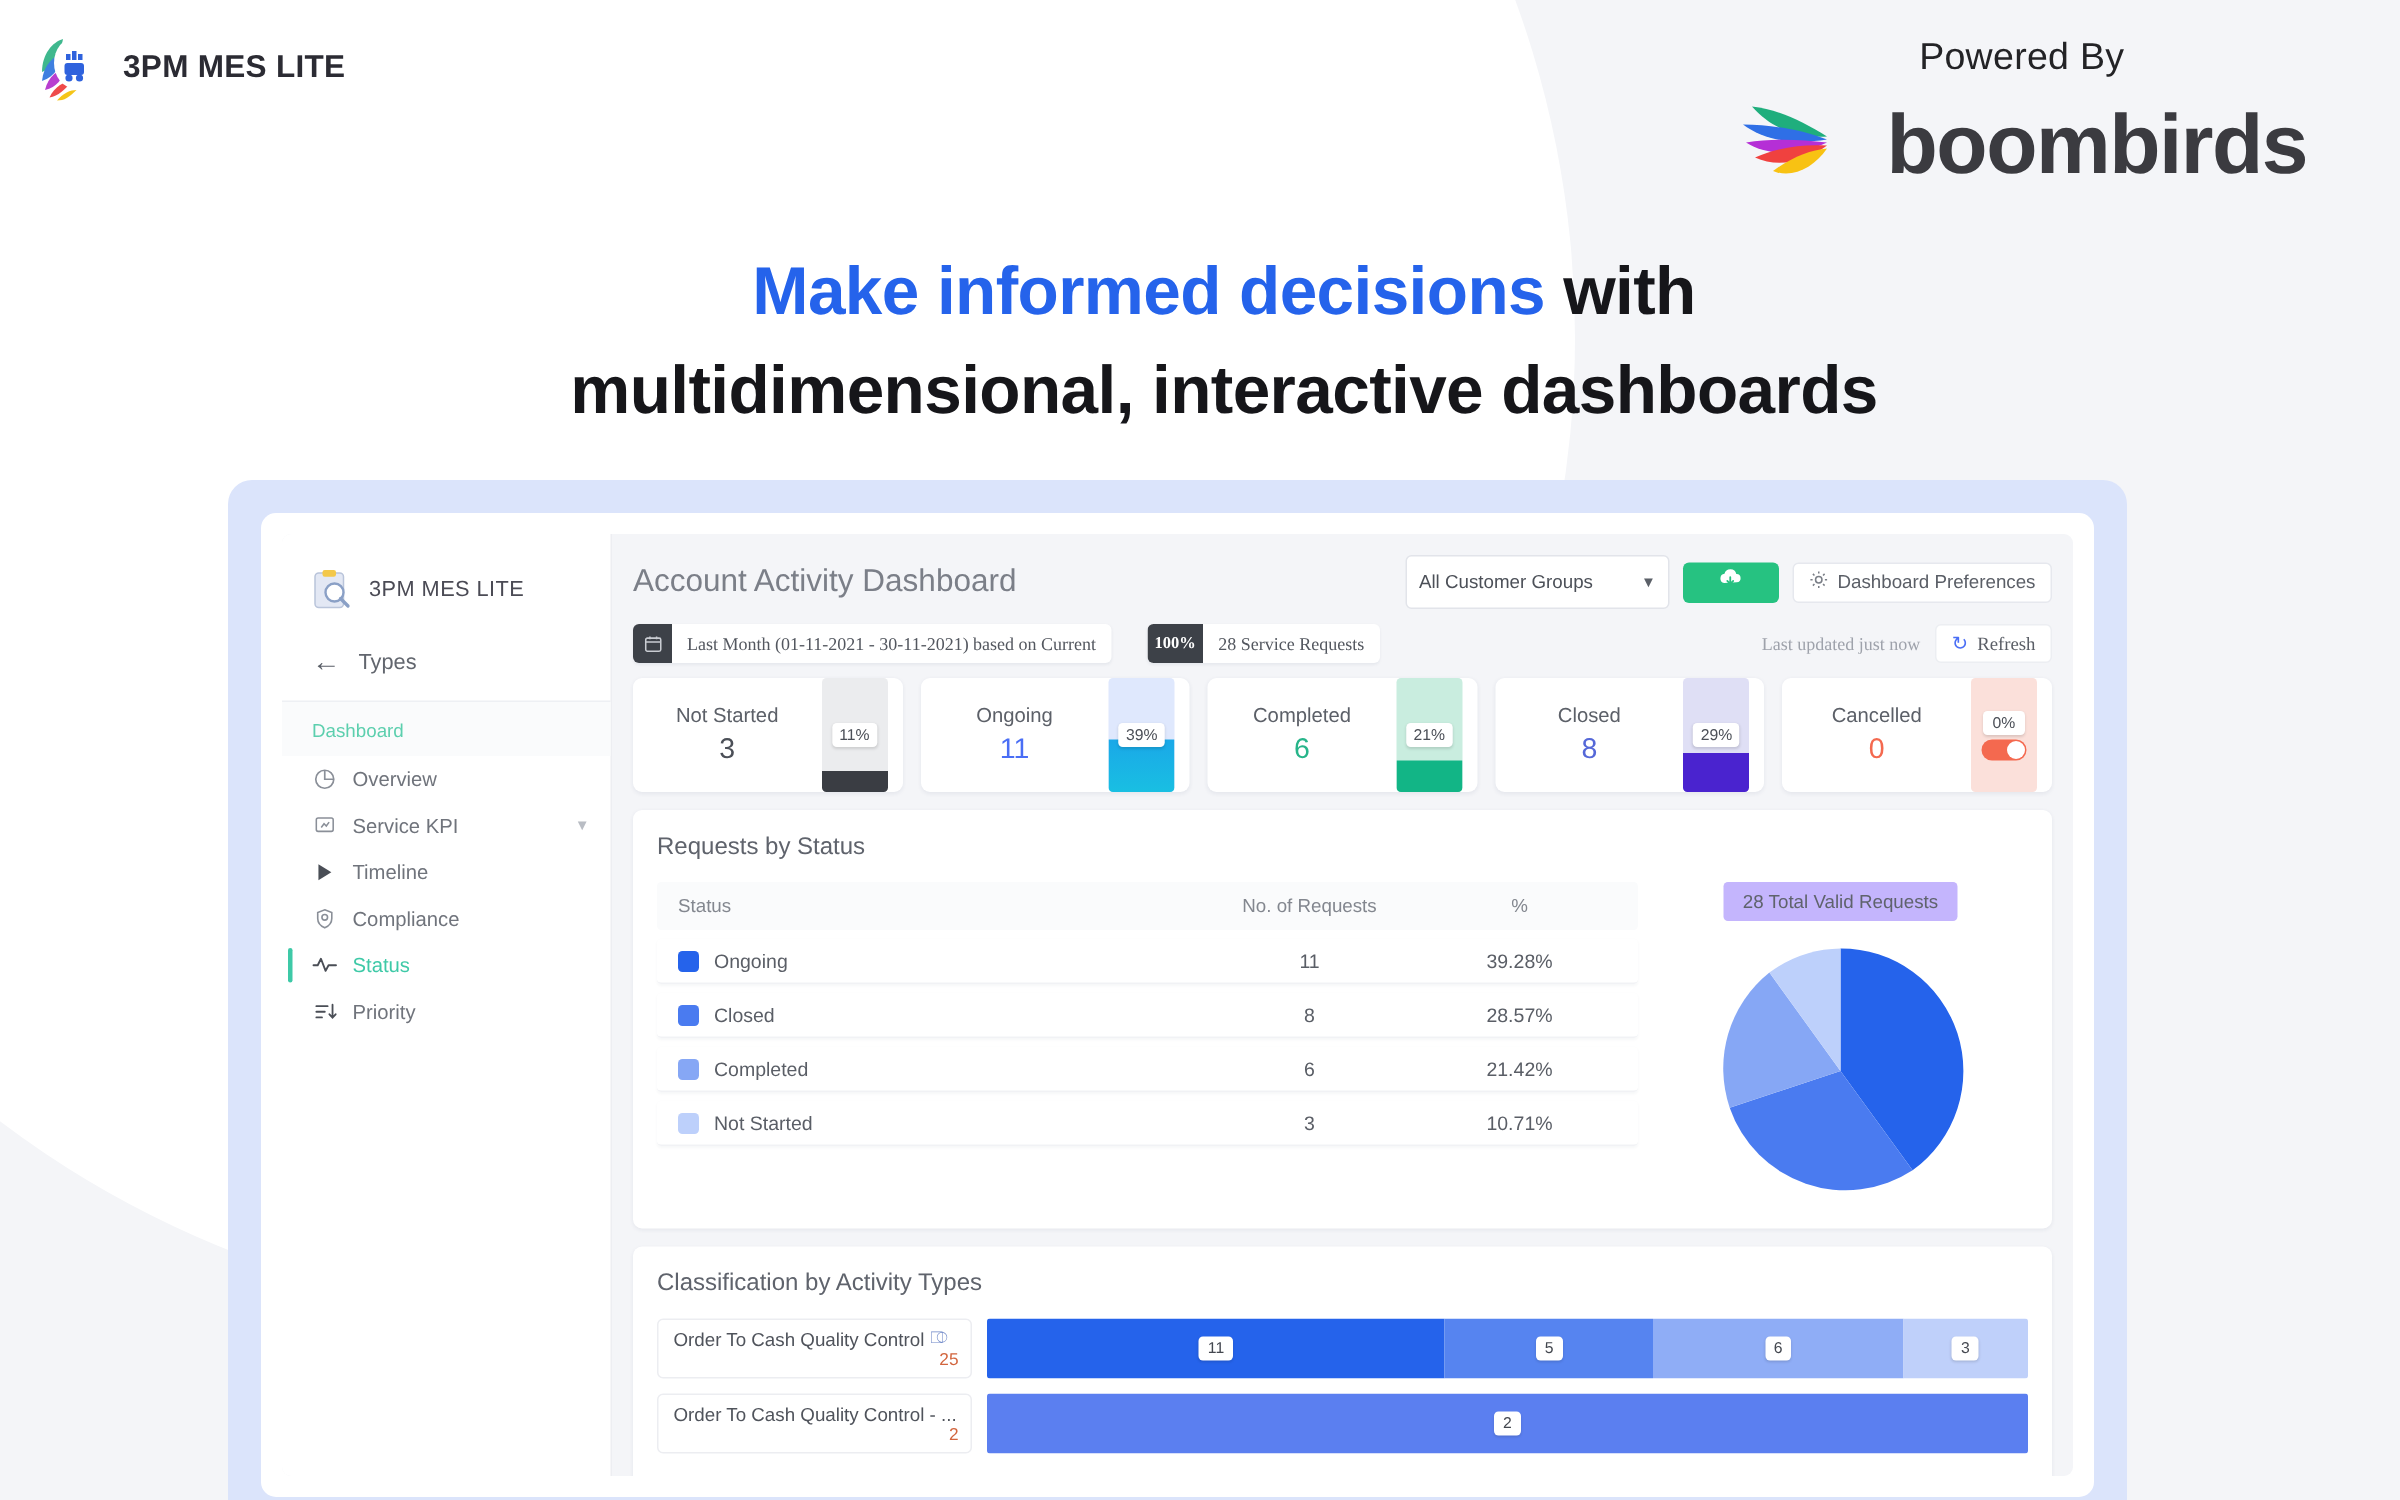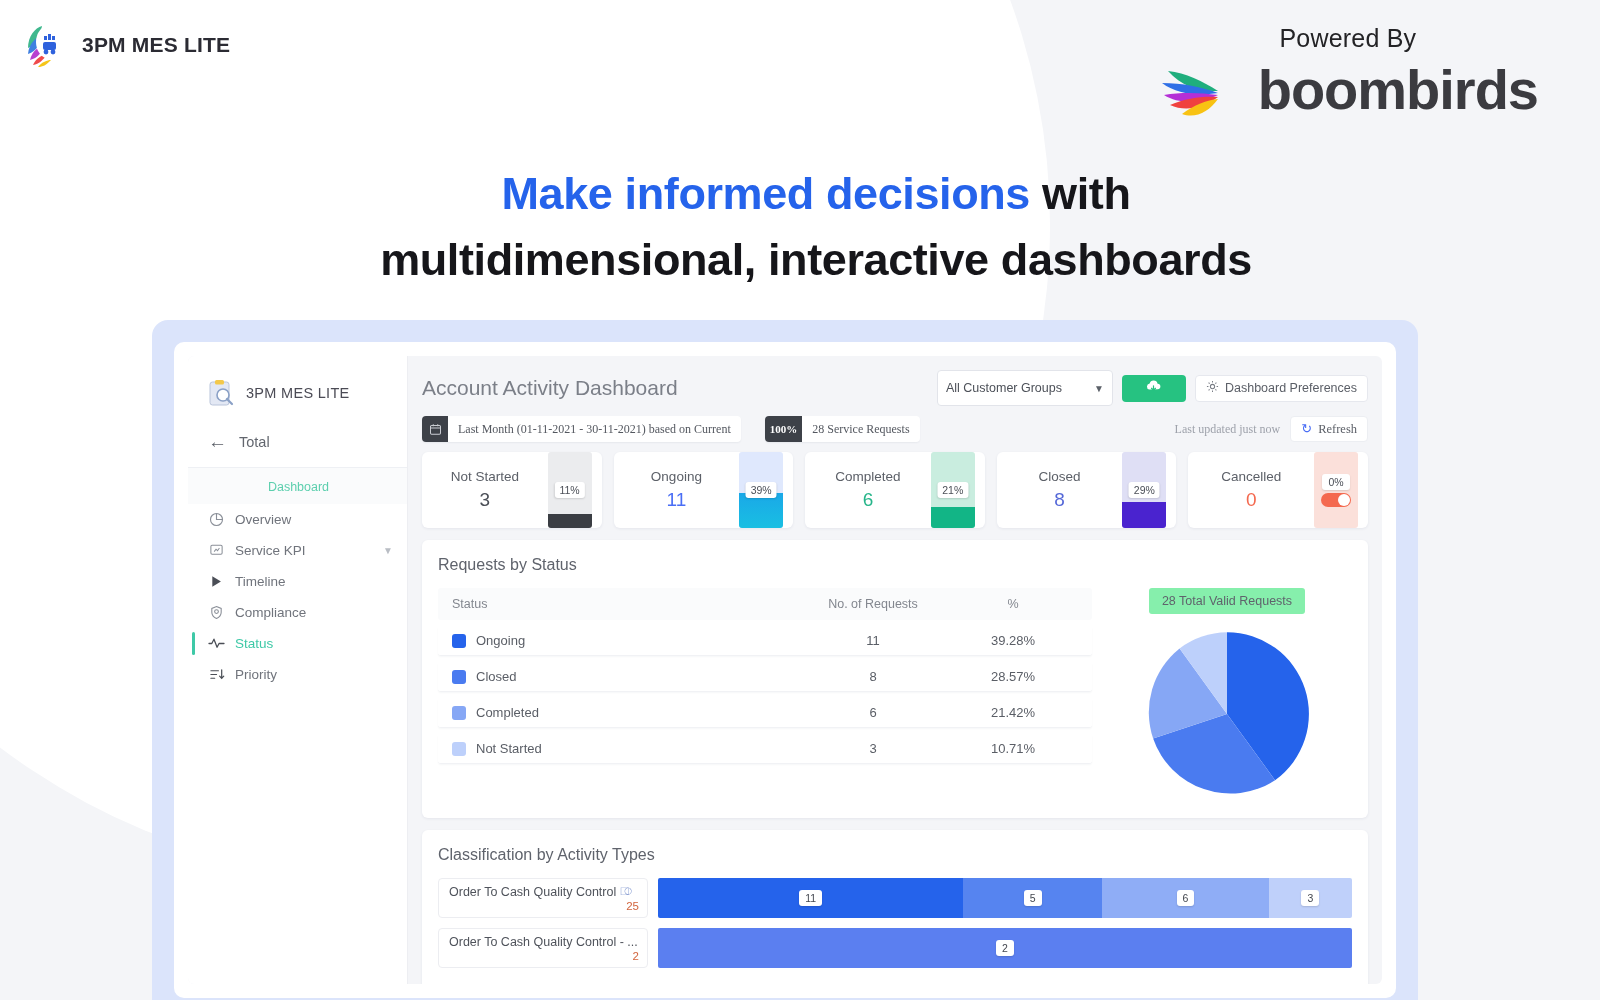--- a/index.html
+++ b/index.html
@@ -34,21 +34,21 @@
   .brand-left .name {
     font-size: 21px; font-weight: bold; color: #2b2b33; letter-spacing: .2px;
   }
   .brand-right {
     position: absolute; right: 62px; top: 24px;
     display: flex; flex-direction: column; align-items: center;
   }
   .brand-right .powered {
     font-size: 25px; color: #232326; letter-spacing: .2px; margin-bottom: 4px;
   }
-  .brand-right .bb-row { display: flex; align-items: center; }
+  .brand-right .bb-row { display: flex; align-items: flex-end; }
   .brand-right .bb-word {
     font-size: 56px; font-weight: bold; color: #3b3b40; letter-spacing: -1px;
     line-height: 1;
   }
 
   
   .hero {
     position: absolute; top: 168px; left: 0; width: 1600px;
     text-align: center;
     padding-left: 32px;
@@ -98,21 +98,20 @@
   .sb-back {
     display: flex; align-items: center; gap: 12px;
     padding: 10px 18px 16px 20px;
     border-bottom: 1px solid #eef0f4;
   }
   .sb-back .arrow { font-size: 19px; color: #5b6068; line-height: 1; }
   .sb-back .txt { font-size: 14.5px; color: #62666e; }
   .sb-section {
     font-size: 12.5px; color: #5ccfae; padding: 12px 18px 10px 20px;
     background: #fafbfc;
-    text-align: center;
   }
   .sb-item {
     display: flex; align-items: center; gap: 10px;
     padding: 7px 14px 7px 20px;
     font-size: 13.5px; color: #70747c;
     position: relative; min-height: 28px;
   }
   .sb-item .ico {
     width: 17px; height: 17px; display:flex; align-items:center; justify-content:center;
     color:#8a8f98; flex: 0 0 17px;
@@ -223,21 +222,21 @@
     padding: 0 14px; border-bottom: 1px solid #f1f2f5; margin-top: 6px;
     box-shadow: 0 1px 2px rgba(30,40,80,.04); border-radius: 3px;
   }
   .c-status { flex: 1 1 auto; display:flex; align-items:center; gap: 10px; }
   .c-num { width: 150px; text-align:center; }
   .c-pct { width: 130px; text-align:center; }
   .swatch { width: 14px; height: 14px; border-radius: 3px; flex: 0 0 14px; }
 
   .pie-wrap { flex: 0 0 250px; display:flex; flex-direction:column; align-items:center; }
   .valid-badge {
-    background:#86efac; border-radius:3px; font-size: 12.5px; color:#5f636c;
+    background:#c4b5fd; border-radius:3px; font-size: 12.5px; color:#5f636c;
     padding: 6px 13px; margin-bottom: 14px;
   }
 
   
   .st-row { display:flex; align-items:stretch; gap: 0; margin-bottom: 10px; height: 40px; }
   .st-label {
     width: 210px; flex: 0 0 210px; background:#fff; border:1px solid #ecedf1;
     border-radius:4px; padding: 6px 8px 5px 10px; display:flex; flex-direction:column;
     justify-content:space-between;
   }
@@ -319,21 +318,21 @@
                 <rect x="9" y="2" width="9" height="4.5" rx="1.5" fill="#f3c84a"></rect>
                 <circle cx="17" cy="17" r="6" fill="#ffffff" stroke="#8aa0c6" stroke-width="1.6"></circle>
                 <line x1="21" y1="21" x2="26" y2="26" stroke="#8aa0c6" stroke-width="2.2" stroke-linecap="round"></line>
               </svg>
             </span>
             <span class="txt">3PM MES LITE</span>
           </div>
 
           <div class="sb-back">
             <span class="arrow">←</span>
-            <span class="txt">Total</span>
+            <span class="txt">Types</span>
           </div>
 
           <div class="sb-section">Dashboard</div>
 
           <div class="sb-item">
             <span class="ico">
               <svg width="15" height="15" viewBox="0 0 16 16" fill="none" stroke="currentColor" stroke-width="1.2">
                 <circle cx="8" cy="8" r="6.4"></circle>
                   <path d="M8 1.6V8h6.4"></path>
               </svg>

